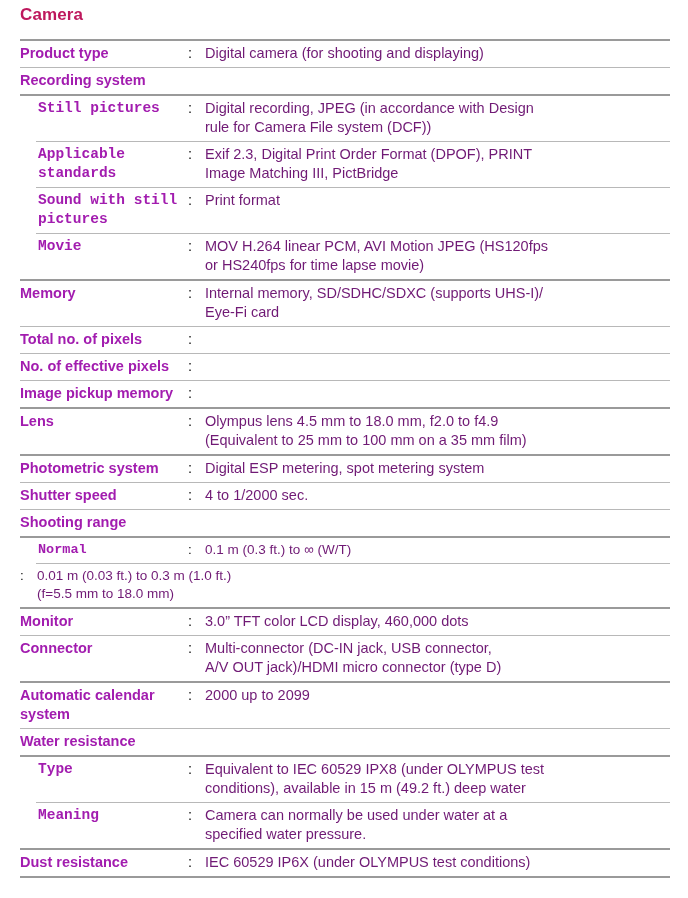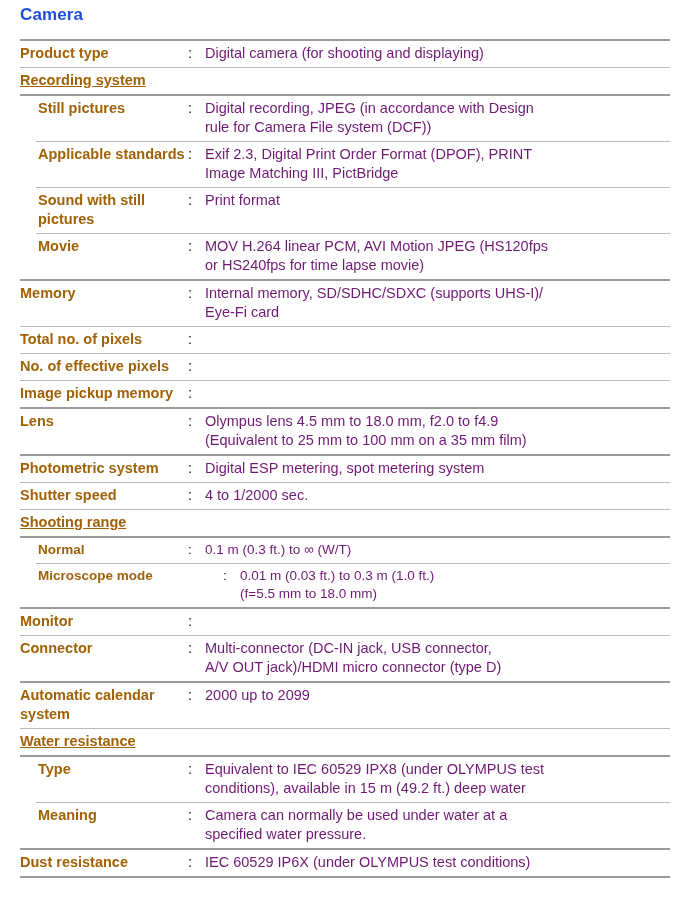--- a/index.html
+++ b/index.html
@@ -17,21 +17,21 @@
   .page {
     position: relative;
     width: 688px;
     height: 898px;
     box-sizing: border-box;
     padding: 0 20px;
   }
   .page-title {
     font-size: 17px;
     font-weight: bold;
-    color: #1d4ed8;
+    color: #be185d;
     margin: 5px 0 0 0;
     padding-left: 0px;
     letter-spacing: 0.1px;
   }
   .spec-table {
     margin-top: 14px;
     width: 650px;
     border-collapse: collapse;
   }
   
@@ -54,28 +54,29 @@
     display: flex;
     align-items: flex-start;
     padding: 3px 0 4px 0;
   }
   .label {
     flex: 0 0 168px;
     width: 168px;
     font-weight: bold;
     font-size: 14.5px;
     line-height: 19px;
-    color: #a16207;
+    color: #a21caf;
     padding-left: 0px;
     word-wrap: break-word;
   }
   .row.indent .label {
     padding-left: 18px;
     flex-basis: 150px;
     width: 150px;
+    font-family: Liberation Mono, monospace;
   }
   .row.wide-label .label {
     flex: 0 0 185px;
     width: 185px;
     padding-left: 18px;
   }
   .colon {
     flex: 0 0 17px;
     width: 17px;
     font-size: 14.5px;
@@ -93,21 +94,20 @@
   }
   .row.small .label,
   .row.small .colon,
   .row.small .value {
     font-size: 13.5px;
     line-height: 18px;
   }
   .row.group .label {
     flex: 0 0 auto;
     width: auto;
-    text-decoration: underline;
   }
 </style>
 </head>
 <body>
 
 <div class="page">
   <h1 class="page-title">Camera</h1>
   <div class="spec-table" id="spec-table">
       <div class="rule-thick"></div>
       <div class="row">
@@ -192,29 +192,29 @@
         <div class="label">Shooting range</div>
       </div>
       <div class="rule-thick"></div>
       <div class="row indent small">
         <div class="label">Normal</div>
         <div class="colon">:</div>
         <div class="value">0.1 m (0.3 ft.) to ∞ (W/T)</div>
       </div>
       <div class="rule-indent"></div>
       <div class="row indent small wide-label">
-        <div class="label">Microscope mode</div>
         <div class="colon">:</div>
         <div class="value">0.01 m (0.03 ft.) to 0.3 m (1.0 ft.)
 (f=5.5 mm to 18.0 mm)</div>
       </div>
       <div class="rule-thick"></div>
       <div class="row">
         <div class="label">Monitor</div>
         <div class="colon">:</div>
+        <div class="value">3.0” TFT color LCD display, 460,000 dots</div>
       </div>
       <div class="rule-full"></div>
       <div class="row">
         <div class="label">Connector</div>
         <div class="colon">:</div>
         <div class="value">Multi-connector (DC-IN jack, USB connector,
 A/V OUT jack)/HDMI micro connector (type D)</div>
       </div>
       <div class="rule-thick"></div>
       <div class="row">

